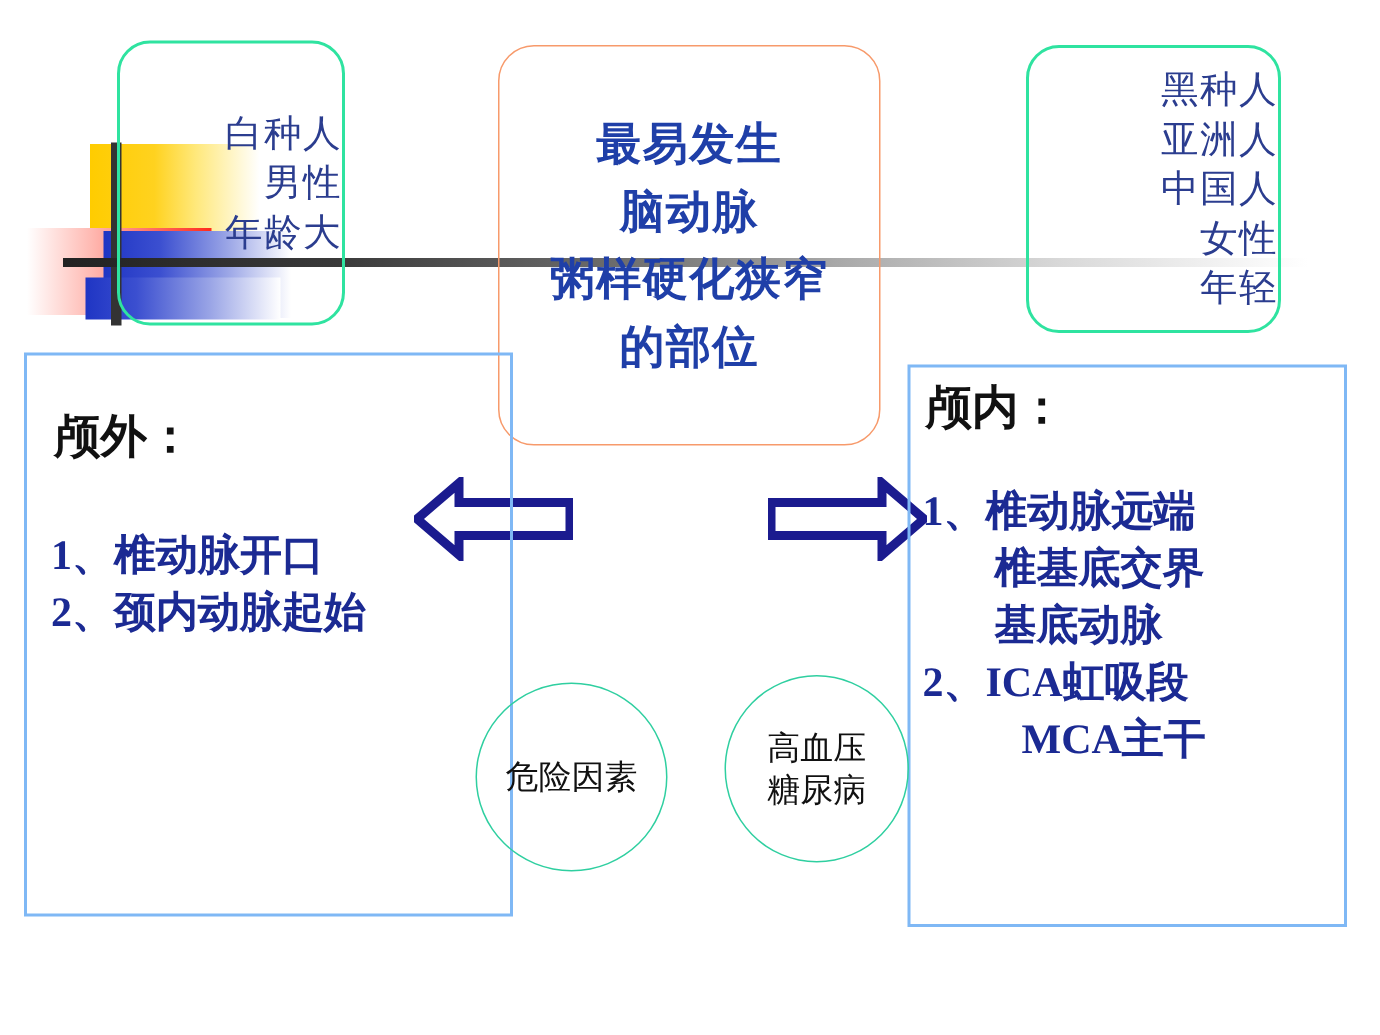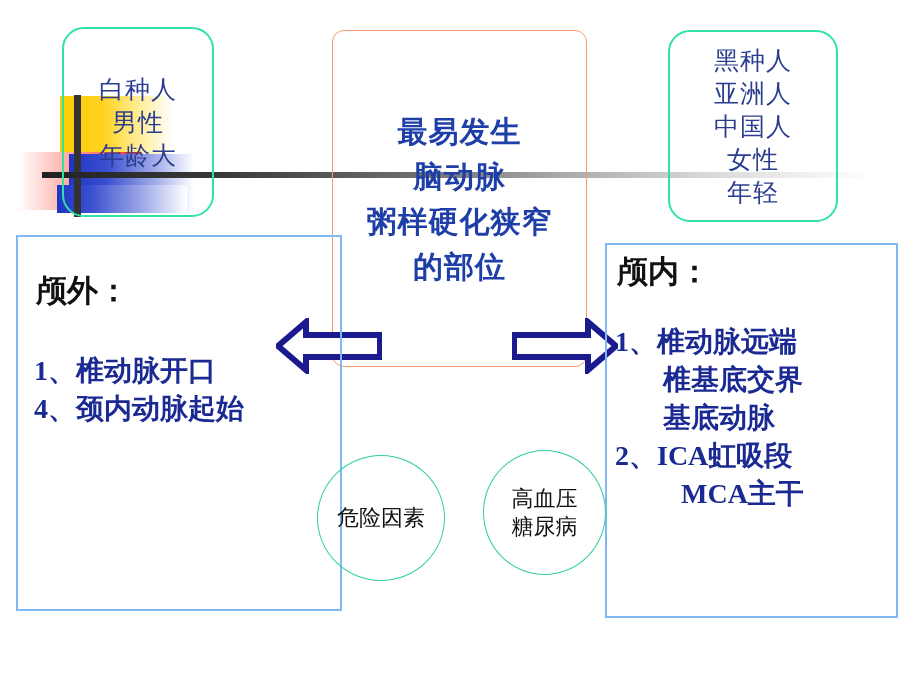--- a/index.html
+++ b/index.html
@@ -49,39 +49,40 @@
 
   
   .round-box {
     position: absolute;
     border: 2px solid #2FE3A0;
     border-radius: 22px;
     background: transparent;
     box-sizing: border-box;
     display: flex;
     flex-direction: column;
-    align-items: center;
+    align-items: flex-end;
     justify-content: center;
+    margin-left: 16px;
   }
   .round-box .line {
     color: #2B3D8F;
     font-size: 25px;
     line-height: 33px;
     white-space: nowrap;
     letter-spacing: 1px;
   }
   #box-left-demo  { left: 62px;  top: 27px;  width: 152px; height: 190px; }
   #box-right-demo { left: 668px; top: 30px;  width: 170px; height: 192px; }
 
   
   #box-center {
     position: absolute;
-    left: 332px; top: 30px; width: 255px; height: 337px;
+    left: 332px; top: 30px; width: 255px; height: 267px;
     border: 1.5px solid #F79A6B;
-    border-radius: 12px;
+    border-radius: 24px;
     box-sizing: border-box;
     display: flex;
     flex-direction: column;
     align-items: center;
     justify-content: center;
   }
   #box-center .line {
     color: #1F3FA8;
     font-size: 30px;
     line-height: 45px;
@@ -189,21 +190,21 @@
   <div class="arrow" style="left:512px; top:318px;">
     <svg width="106" height="56" viewBox="0 0 106 56" xmlns="http://www.w3.org/2000/svg">
       <polygon points="104,28 76,4 76,17 2,17 2,39 76,39 76,52" fill="#ffffff" stroke="#1B1B8F" stroke-width="6" stroke-linejoin="miter"></polygon>
     </svg>
   </div>
 
   <div class="rect-box" id="box-extracranial">
     <div class="panel-heading">颅外：</div>
     <div id="extra-list">
       <div class="panel-item">1、椎动脉开口</div>
-      <div class="panel-item">4、颈内动脉起始</div>
+      <div class="panel-item">2、颈内动脉起始</div>
     </div>
   </div>
 
   <div class="rect-box" id="box-intracranial">
     <div class="panel-heading">颅内：</div>
     <div id="intra-list">
       <div class="panel-item">1、椎动脉远端</div>
       <div class="panel-item indent-1">椎基底交界</div>
       <div class="panel-item indent-1">基底动脉</div>
       <div class="panel-item">2、ICA虹吸段</div>

